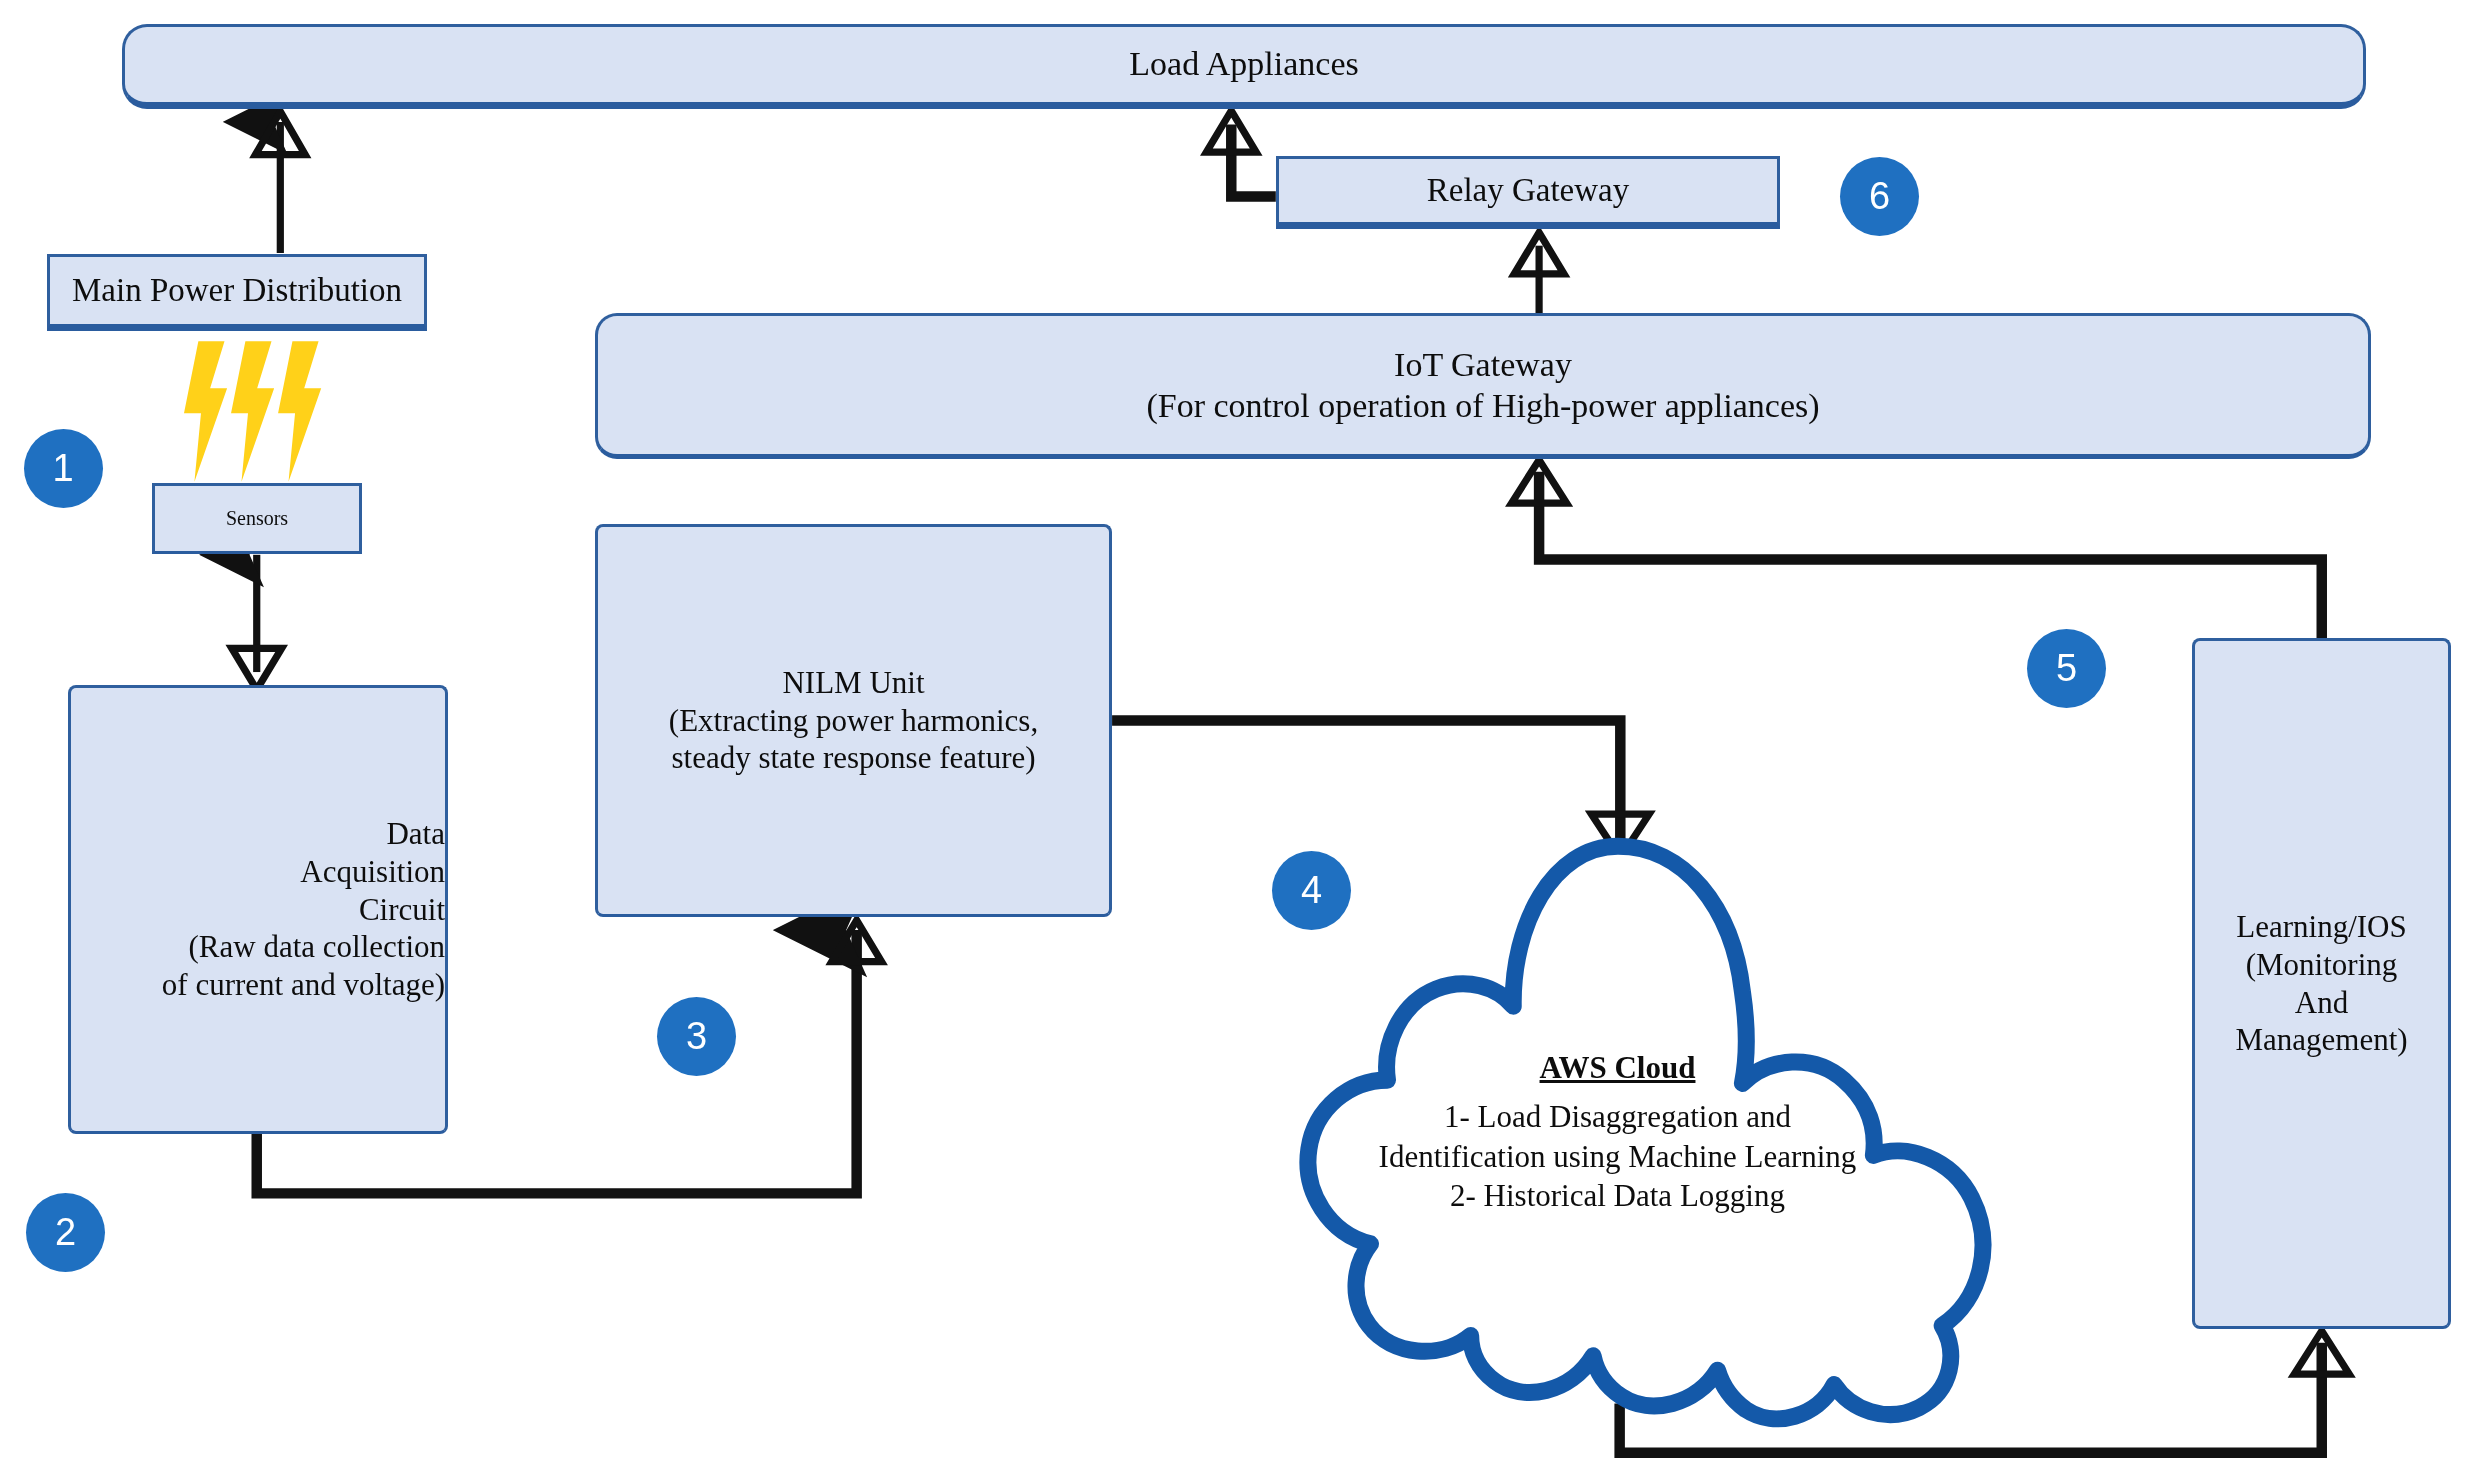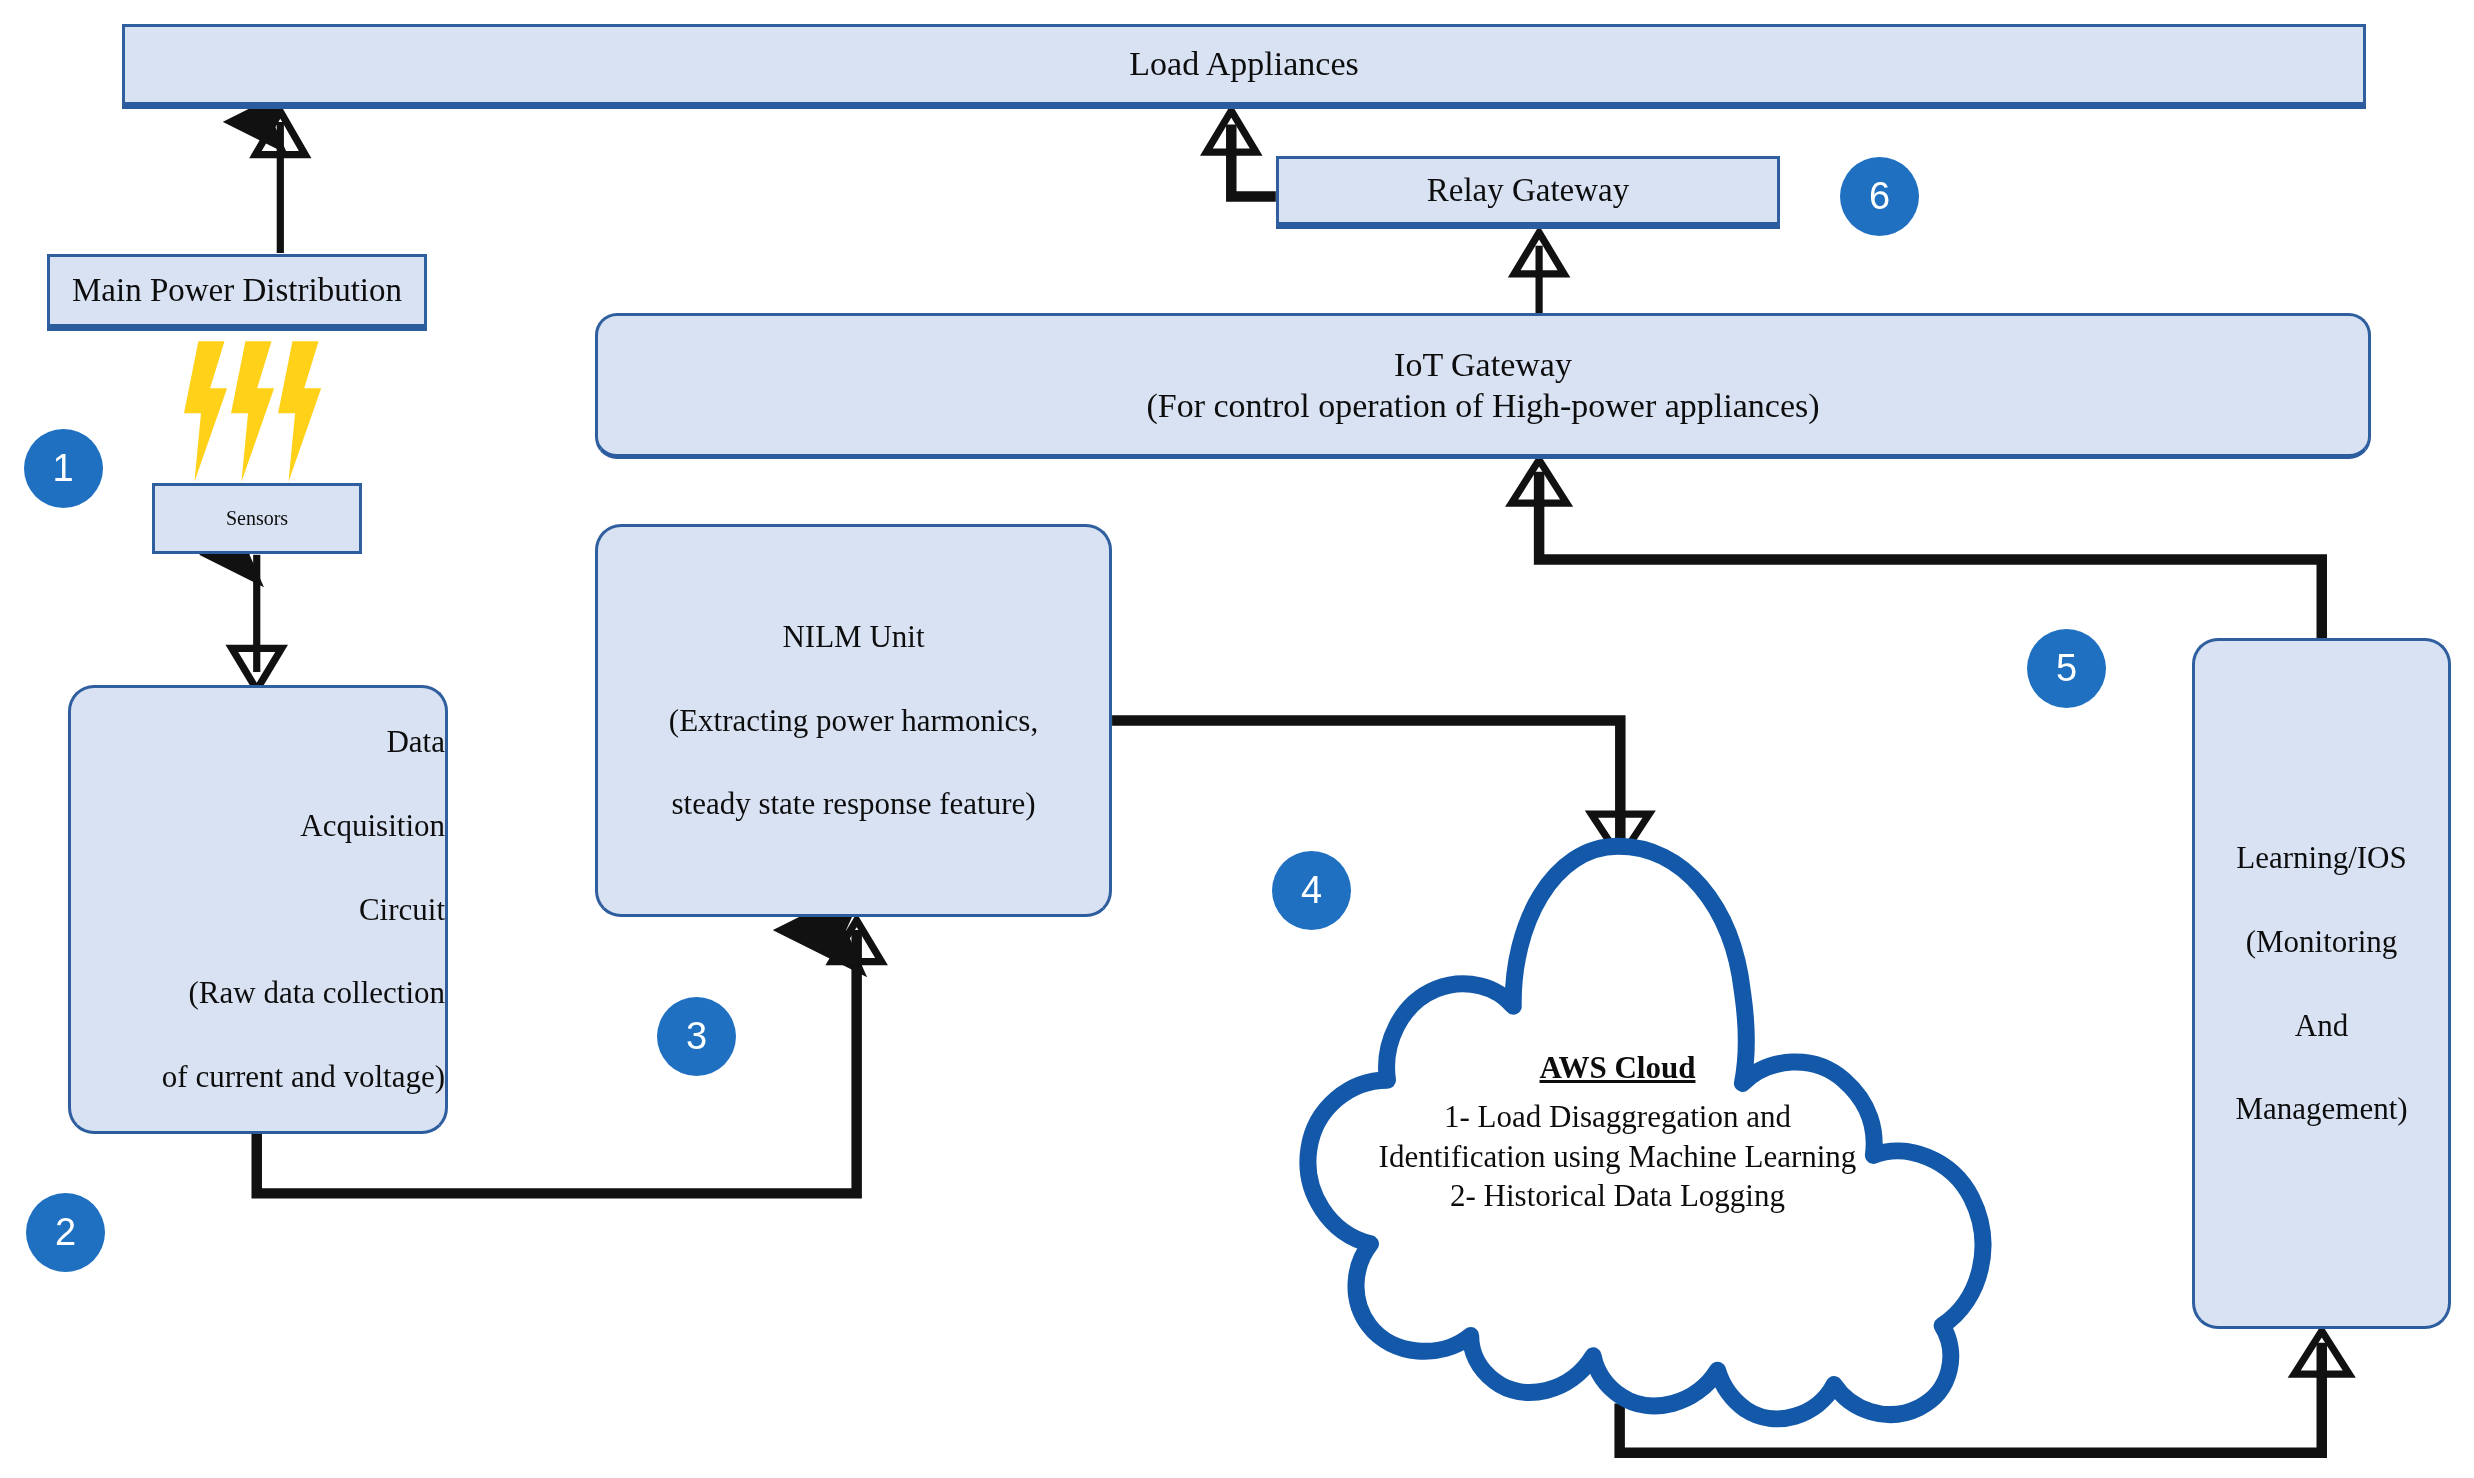--- a/index.html
+++ b/index.html
@@ -29,39 +29,39 @@
     display: flex;
     flex-direction: column;
     align-items: center;
     justify-content: center;
     text-align: center;
     color: #0d0d0d;
     line-height: 1.22;
     z-index: 4;
   }
   .node.rounded {
-    border-radius: 26px;
+    border-radius: 8px;
     border-bottom-width: 3.9px;
-    gap: 46px;
   }
   .node.rounded-wide {
     border-radius: 22px;
     border-bottom-width: 5.2px;
   }
   .node .title {
     font-weight: normal;
   }
   .node .sub {
     font-weight: normal;
   }
 
   
   #load-appliances {
     left: 122px;  top: 23.6px;  width: 2244px; height: 85px;
     font-size: 34px;
+    border-radius: 25px;
   }
   #main-power {
     left: 47px;   top: 254px; width: 380px;  height: 77px;
     font-size: 33px;
   }
   #sensors {
     left: 152px;  top: 483px; width: 210px;  height: 71px;
     font-size: 20px;
     border-width: 3.3px;
     border-bottom-width: 3.9px;

